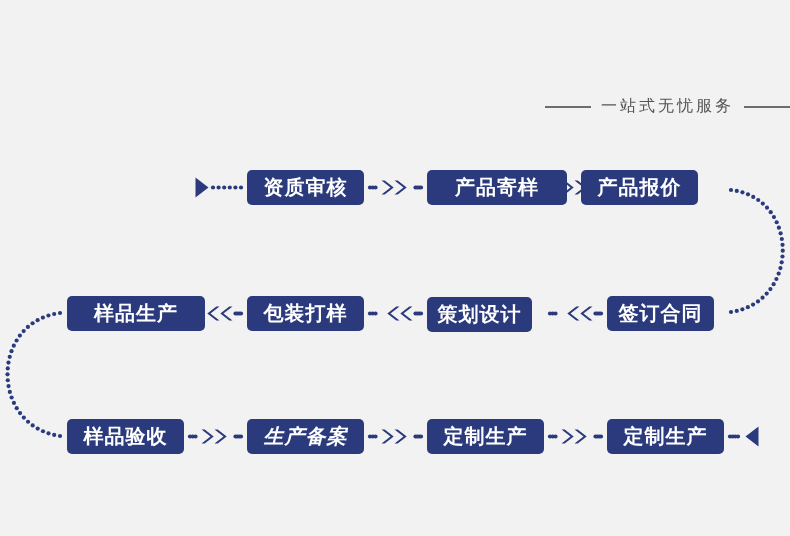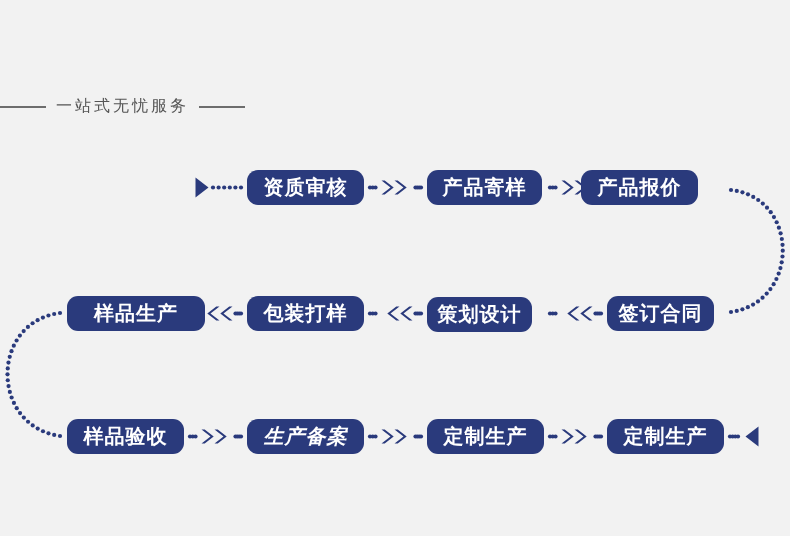--- a/index.html
+++ b/index.html
@@ -15,40 +15,40 @@
   .title{
     position:absolute;left:0;top:36px;width:790px;
     text-align:center;
     font-size:44px;font-weight:bold;letter-spacing:1px;
     color:#3a3a3a;
     line-height:1;
     white-space:nowrap;
   }
   .subtitle{
     position:absolute;left:0;top:96px;width:790px;
-    display:flex;align-items:center;justify-content:flex-start;
+    display:flex;align-items:center;justify-content:flex-end;
     gap:10px;
   }
   .sub-text{
     font-size:16px;color:#555;letter-spacing:3px;white-space:nowrap;
   }
   .sub-dash{
     display:inline-block;width:46px;height:0;
     border-top:2px solid #6d6d6d;
   }
 
   
   #wires{position:absolute;left:0;top:0;width:790px;height:536px;}
 
   
   .node{
     position:absolute;
     height:35px;
     background:#2a3a7c;
-    border-radius:11px;
+    border-radius:5px;
     color:#ffffff;
     display:flex;align-items:center;justify-content:center;
     font-size:20px;font-weight:bold;letter-spacing:1px;
     white-space:nowrap;
     box-sizing:border-box;
   }
 </style>
 </head>
 <body>
 
@@ -205,21 +205,21 @@
       <circle cx="32.69" cy="425.41" r="2.1" fill="#2a3a7c"></circle>
       <circle cx="37.68" cy="428.58" r="2.1" fill="#2a3a7c"></circle>
       <circle cx="42.97" cy="431.23" r="2.1" fill="#2a3a7c"></circle>
       <circle cx="48.49" cy="433.34" r="2.1" fill="#2a3a7c"></circle>
       <circle cx="54.19" cy="434.92" r="2.1" fill="#2a3a7c"></circle>
       <circle cx="60.00" cy="436.00" r="2.1" fill="#2a3a7c"></circle>
     </svg>
 
   <div id="nodes">
       <div class="node" style="left: 247px; top: 170px; width: 117px;">资质审核</div>
-      <div class="node" style="left: 427px; top: 170px; width: 115px;">产品寄样</div>
+      <div class="node" style="left: 427px; top: 170px; width: 140px;">产品寄样</div>
       <div class="node" style="left: 581px; top: 170px; width: 117px;">产品报价</div>
       <div class="node" style="left: 67px; top: 296px; width: 138px;">样品生产</div>
       <div class="node" style="left: 247px; top: 296px; width: 117px;">包装打样</div>
       <div class="node" style="left: 427px; top: 297px; width: 105px; font-family: Liberation Serif, serif;">策划设计</div>
       <div class="node" style="left: 607px; top: 296px; width: 107px;">签订合同</div>
       <div class="node" style="left: 67px; top: 419px; width: 117px;">样品验收</div>
       <div class="node" style="left: 247px; top: 419px; width: 117px; font-style: italic;">生产备案</div>
       <div class="node" style="left: 427px; top: 419px; width: 117px;">定制生产</div>
       <div class="node" style="left: 607px; top: 419px; width: 117px;">定制生产</div>
     </div>

